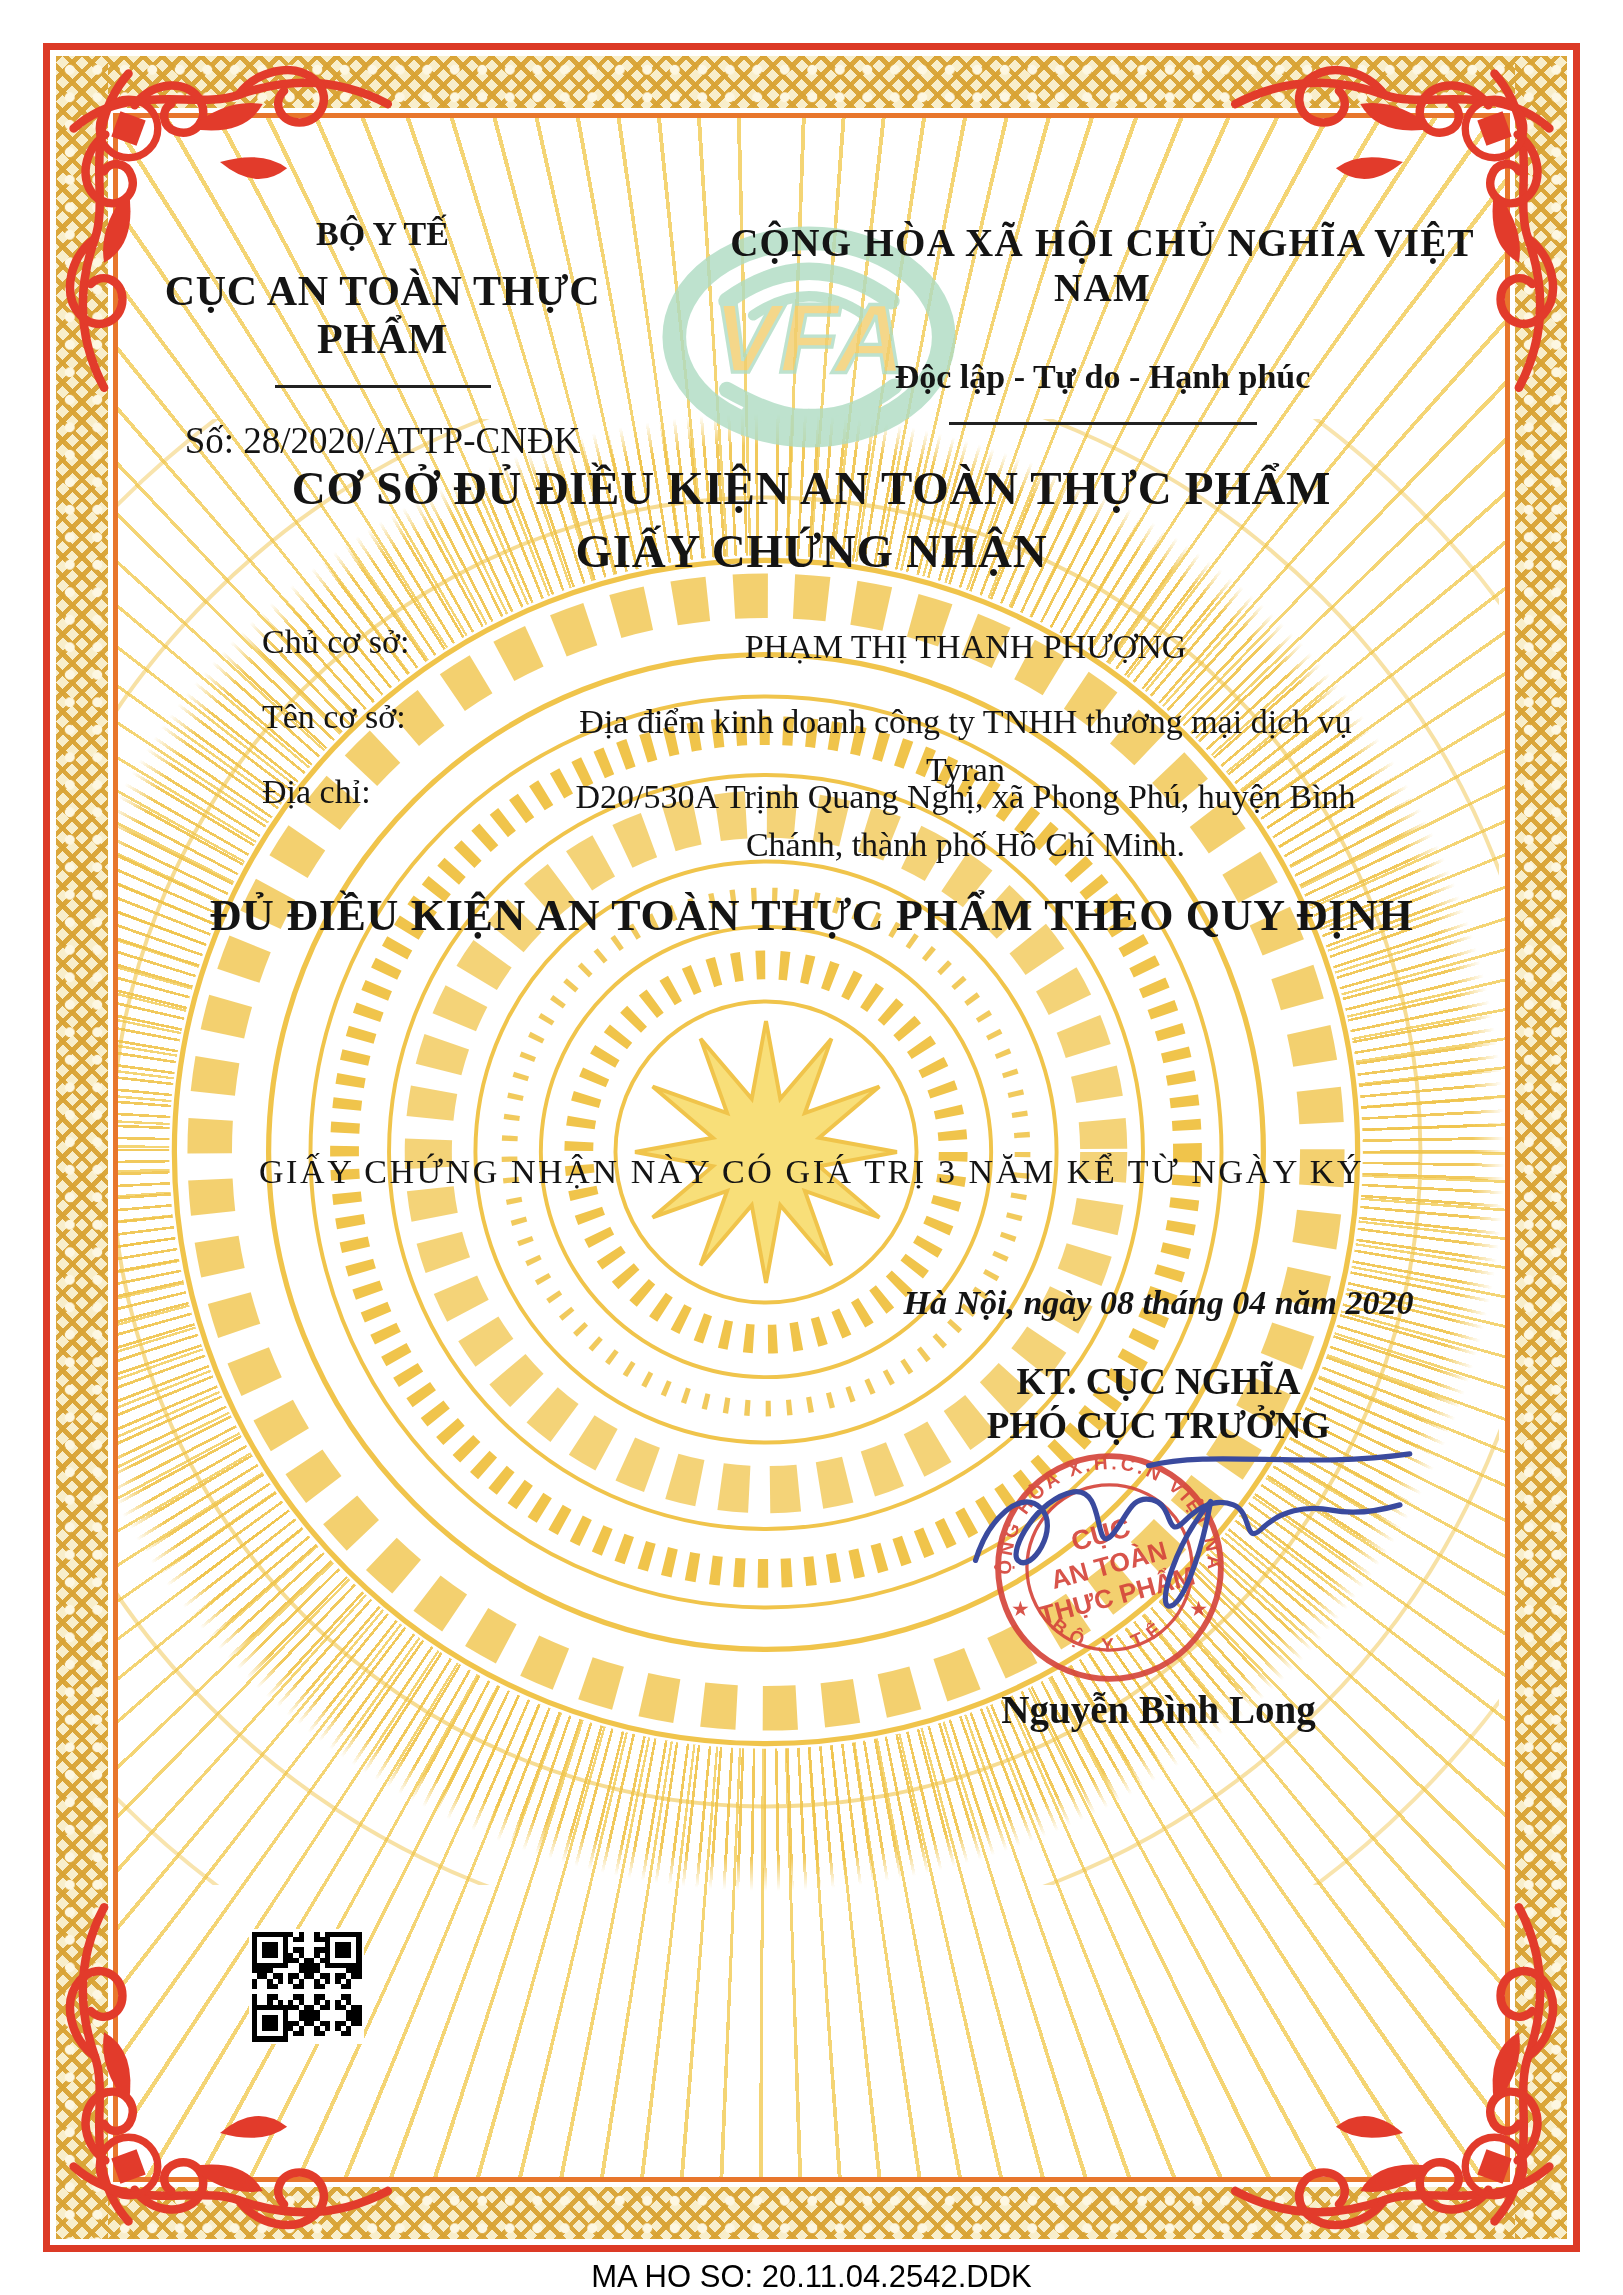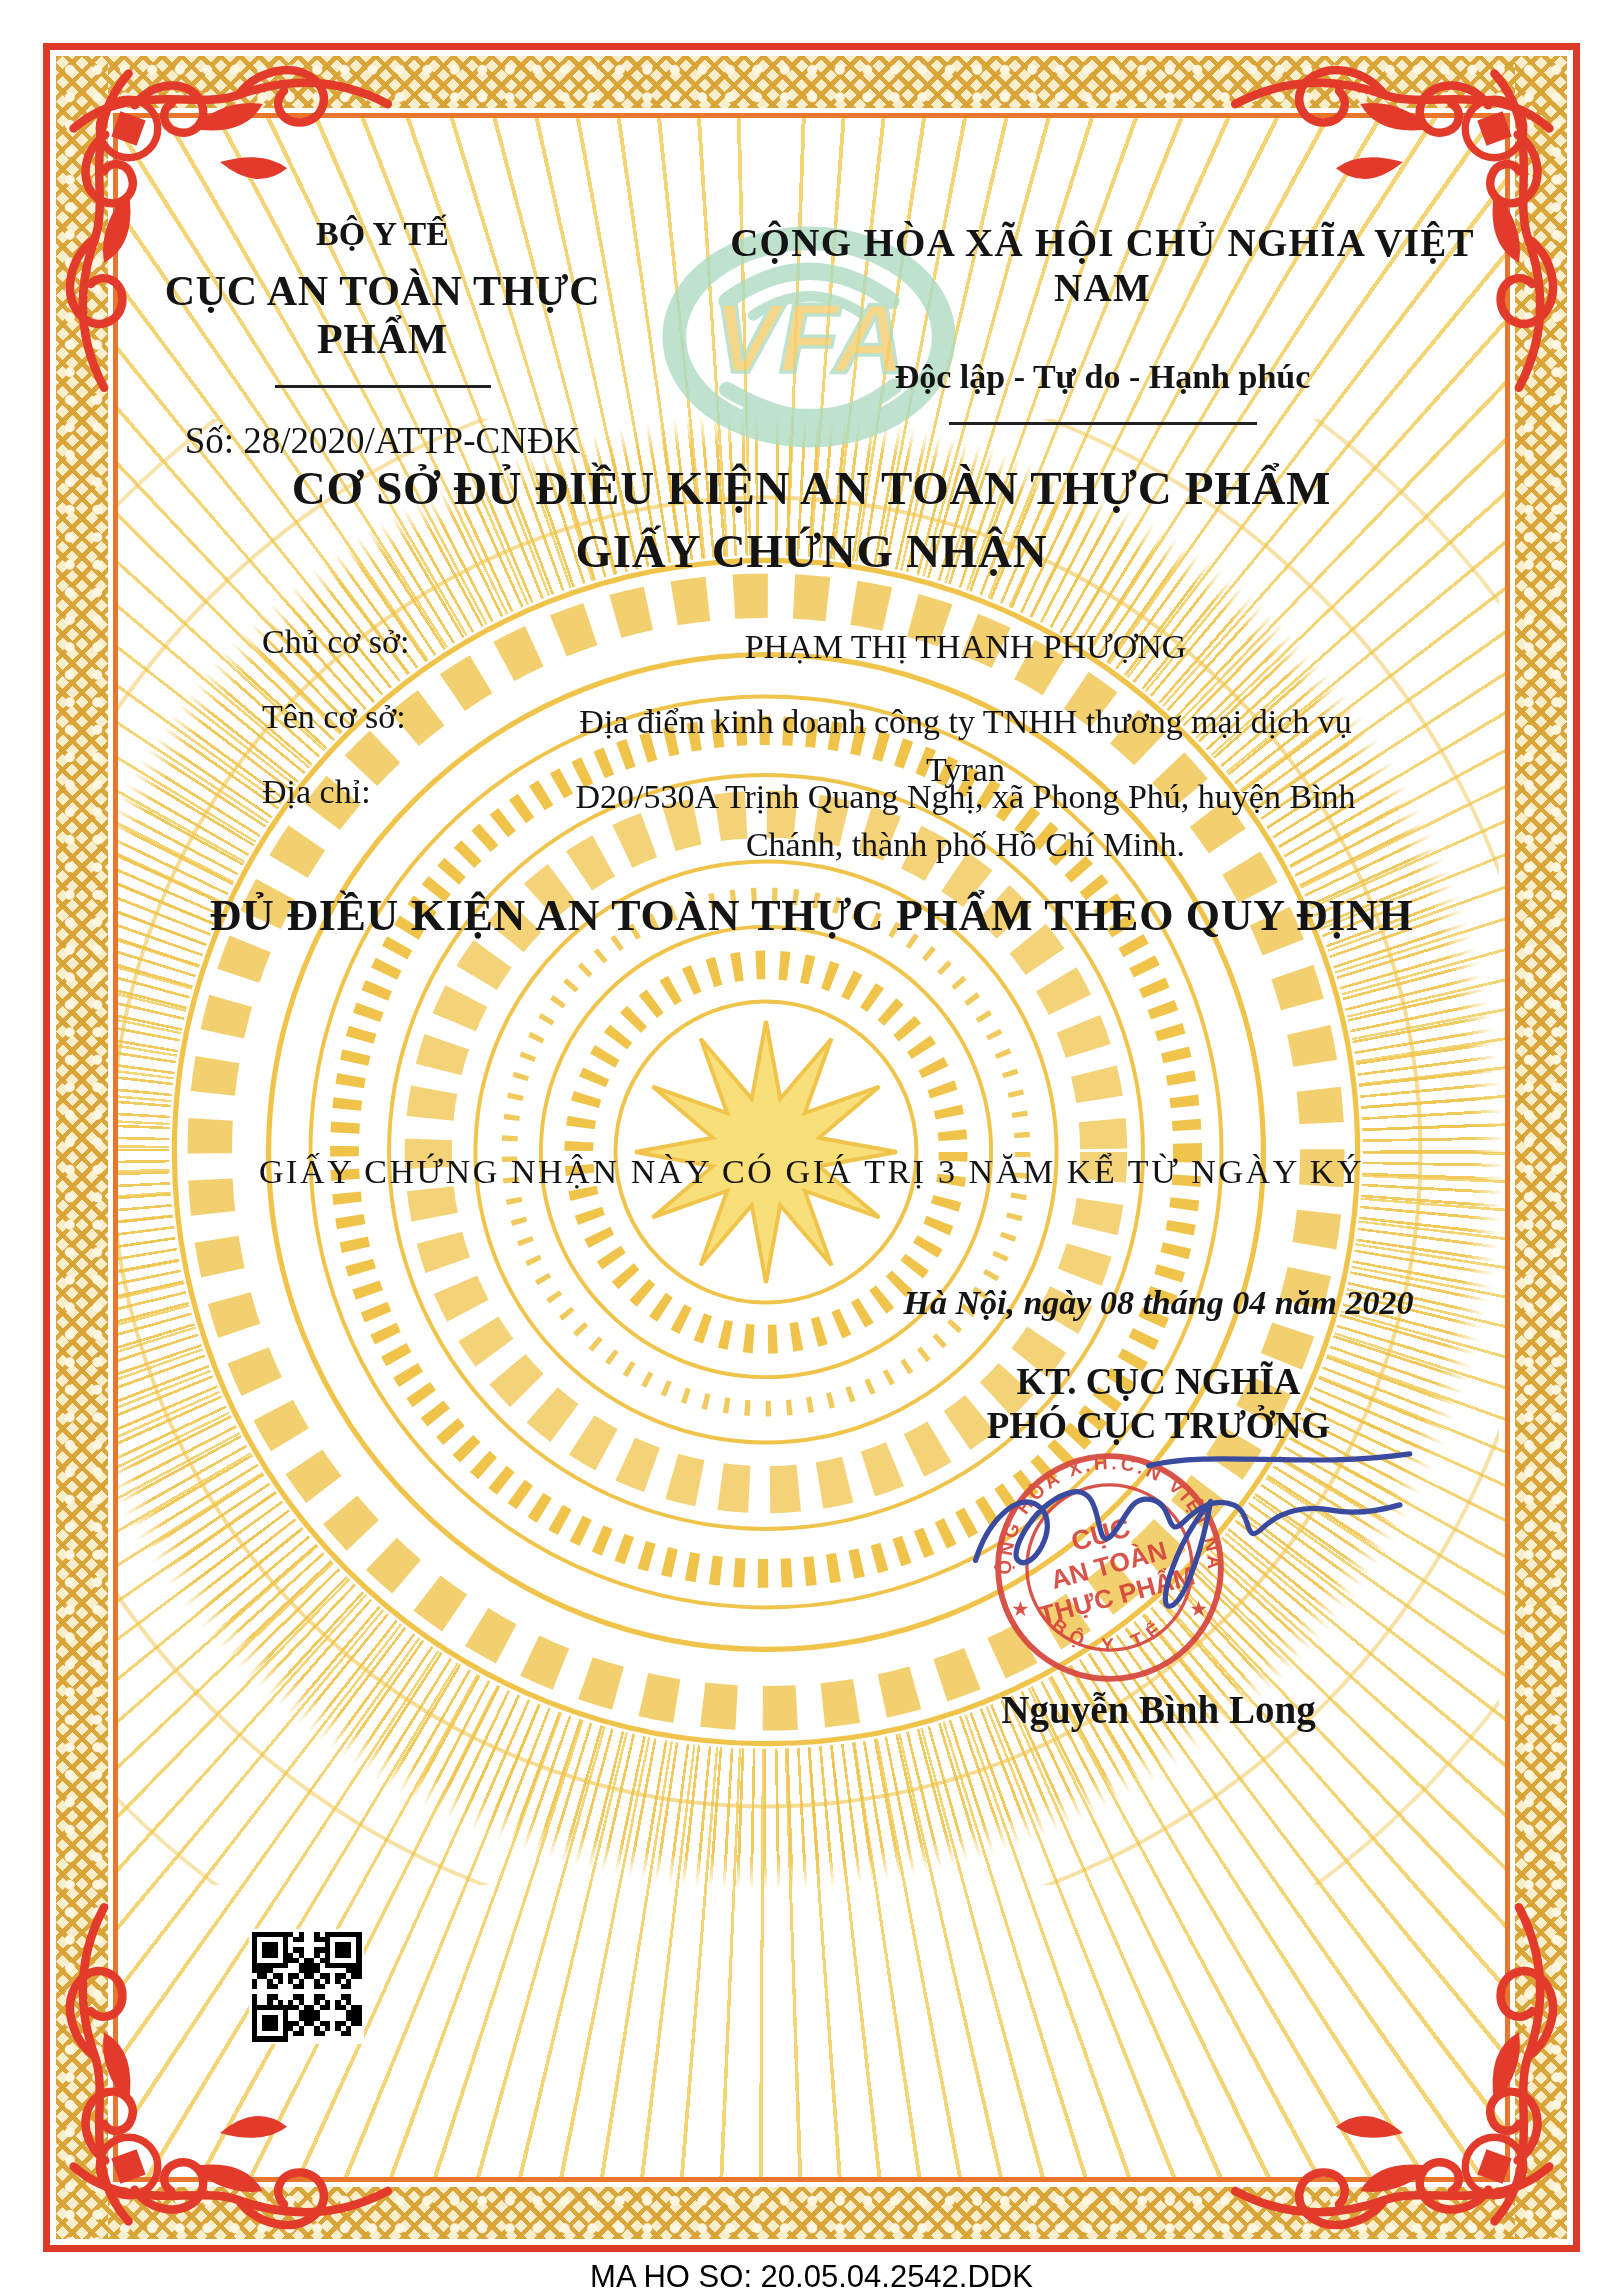--- a/index.html
+++ b/index.html
@@ -467,16 +467,16 @@
       <i style="grid-area: 20 / 19;"></i>
       <i style="grid-area: 21 / 1;"></i>
       <i style="grid-area: 21 / 2;"></i>
       <i style="grid-area: 21 / 3;"></i>
       <i style="grid-area: 21 / 4;"></i>
       <i style="grid-area: 21 / 5;"></i>
       <i style="grid-area: 21 / 6;"></i>
       <i style="grid-area: 21 / 7;"></i>
     </div>
 
-  <div class="abs footer">MA HO SO: 20.05.04.2542.DDK</div>
+  <div class="abs footer">MA HO SO: 20.11.04.2542.DDK</div>
 
 </div>
 
 
 </body></html>

